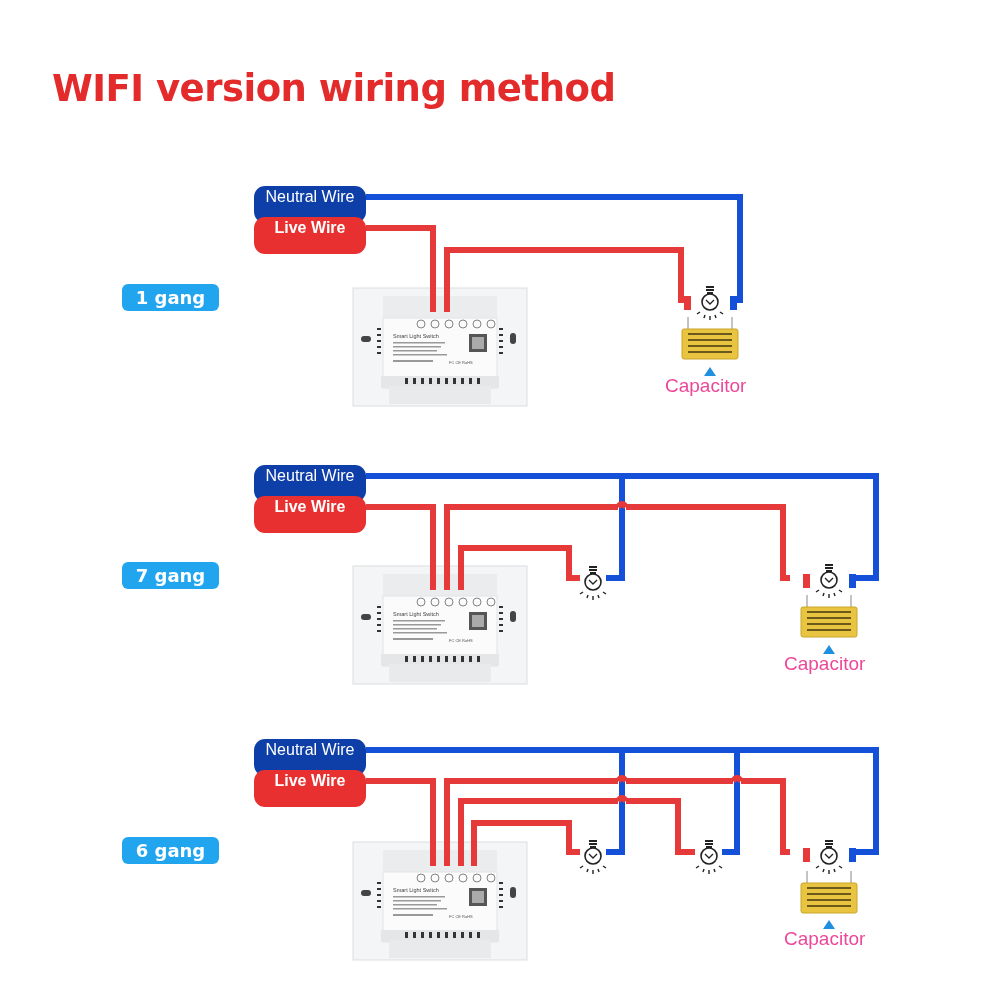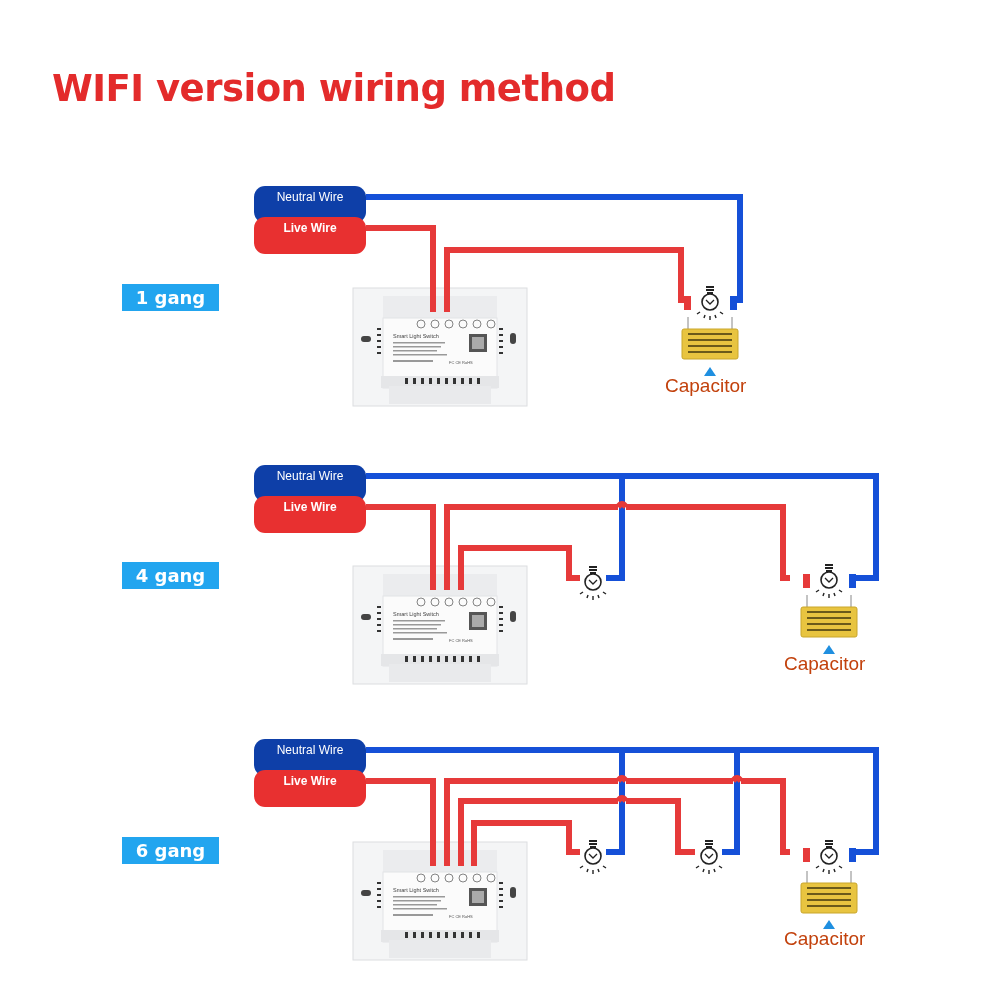--- a/index.html
+++ b/index.html
@@ -1,32 +1,32 @@
 <!DOCTYPE html>
 <html><head>
 <meta charset="utf-8">
 <style>
   html, body { margin:0; padding:0; background:#ffffff; }
   body { width:1000px; height:1000px; position:relative; overflow:hidden; font-family:"Liberation Sans", sans-serif; }
   .title { position:absolute; left:52px; top:58px; font-family:"DejaVu Sans", sans-serif; font-weight:bold; font-size:37px; color:#e32b2b; letter-spacing:-0.5px; white-space:nowrap;margin-top:9px; }
-  .gang { position:absolute; left:122px; width:97px; height:27px; border-radius:0; background:#22a5ef; color:#fff; font-family:"DejaVu Sans", sans-serif; font-weight:bold; font-size:18px; line-height:27px; text-align:center; }
-  .pill { position:absolute; height:37px; border-radius:11px; color:#fff; font-size:12px; line-height:22px; text-align:center; }
+  .gang { position:absolute; left:122px; width:97px; height:27px; border-radius:6px; background:#22a5ef; color:#fff; font-family:"DejaVu Sans", sans-serif; font-weight:bold; font-size:18px; line-height:27px; text-align:center; }
+  .pill { position:absolute; height:37px; border-radius:11px; color:#fff; font-size:16px; line-height:22px; text-align:center; }
   .pill.neutral { background:#0e3fa8; width:112px; left:254px; }
   .pill.live { background:#e83030; width:112px; left:254px;font-weight:bold; }
-  .caplabel { position:absolute; color:#c2410c; font-size:19px; white-space:nowrap; }
+  .caplabel { position:absolute; color:#ec4899; font-size:19px; white-space:nowrap; }
   .captri { position:absolute; width:0; height:0; border-left:6px solid transparent; border-right:6px solid transparent; border-bottom:9px solid #1f8fe0; }
   svg.layer { position:absolute; left:0; top:0; }
 </style>
 </head>
 <body>
 
 <div class="title">WIFI version wiring method</div>
 
 <div class="gang" style="top:284px">1 gang</div>
-<div class="gang" style="top:562px">4 gang</div>
+<div class="gang" style="top:562px">7 gang</div>
 <div class="gang" style="top:837px">6 gang</div>
 
 <svg class="layer" width="1000" height="1000">
   <defs>
     <g id="switch">
       <rect x="0" y="0" width="174" height="118" fill="#f4f5f6" stroke="#dcdde0" stroke-width="1"></rect>
       <rect x="30" y="8" width="114" height="22" fill="#ebecee"></rect>
       <rect x="30" y="30" width="114" height="70" fill="#fbfbfb" stroke="#e2e3e6"></rect>
       <rect x="28" y="88" width="118" height="12" fill="#e5e6e8"></rect>
       <rect x="36" y="98" width="102" height="18" fill="#e9eaec"></rect>

